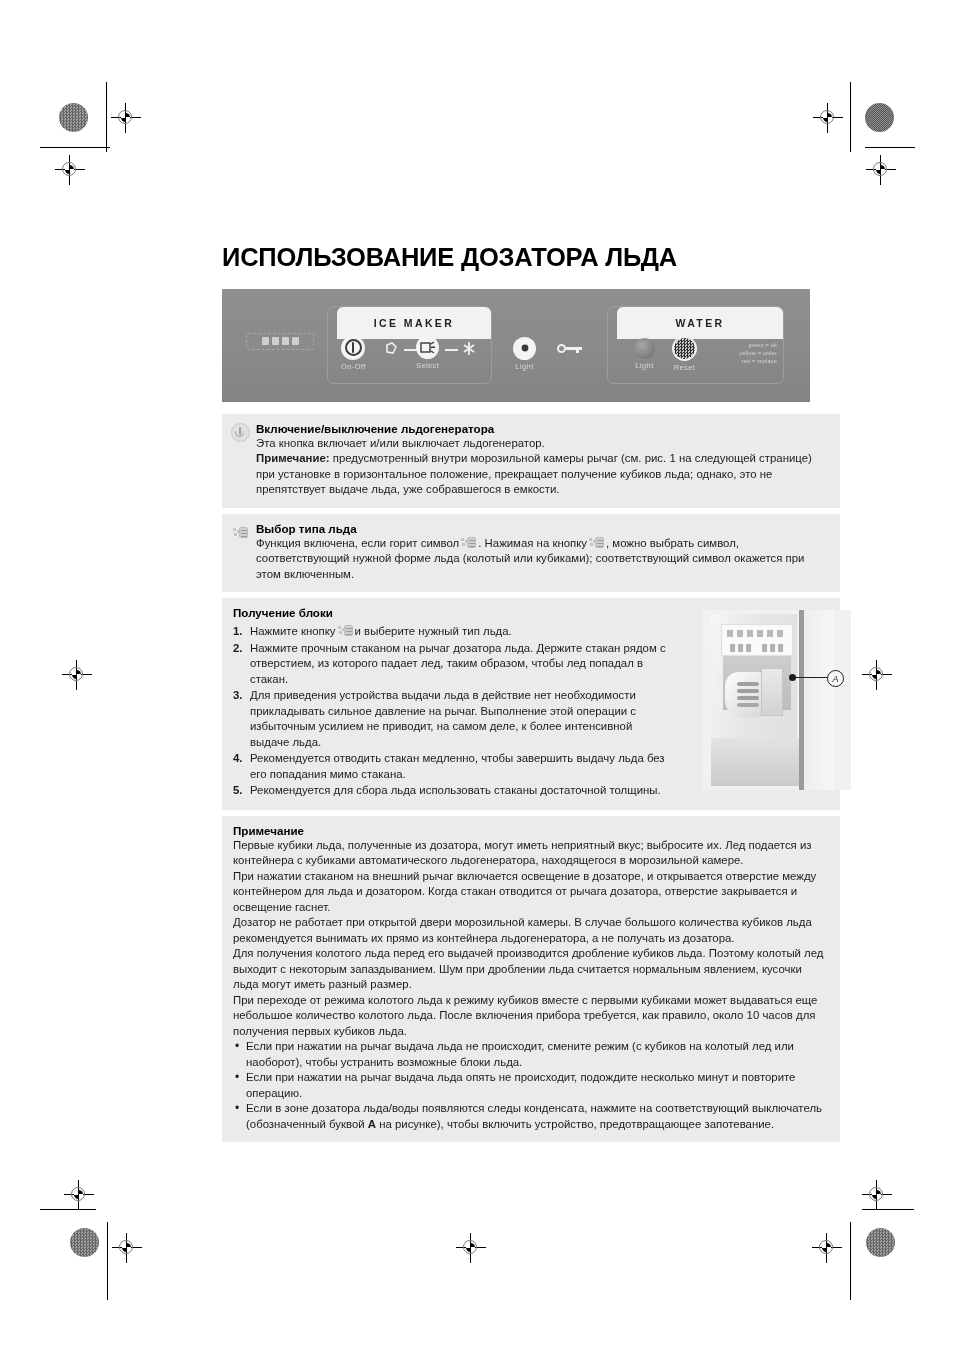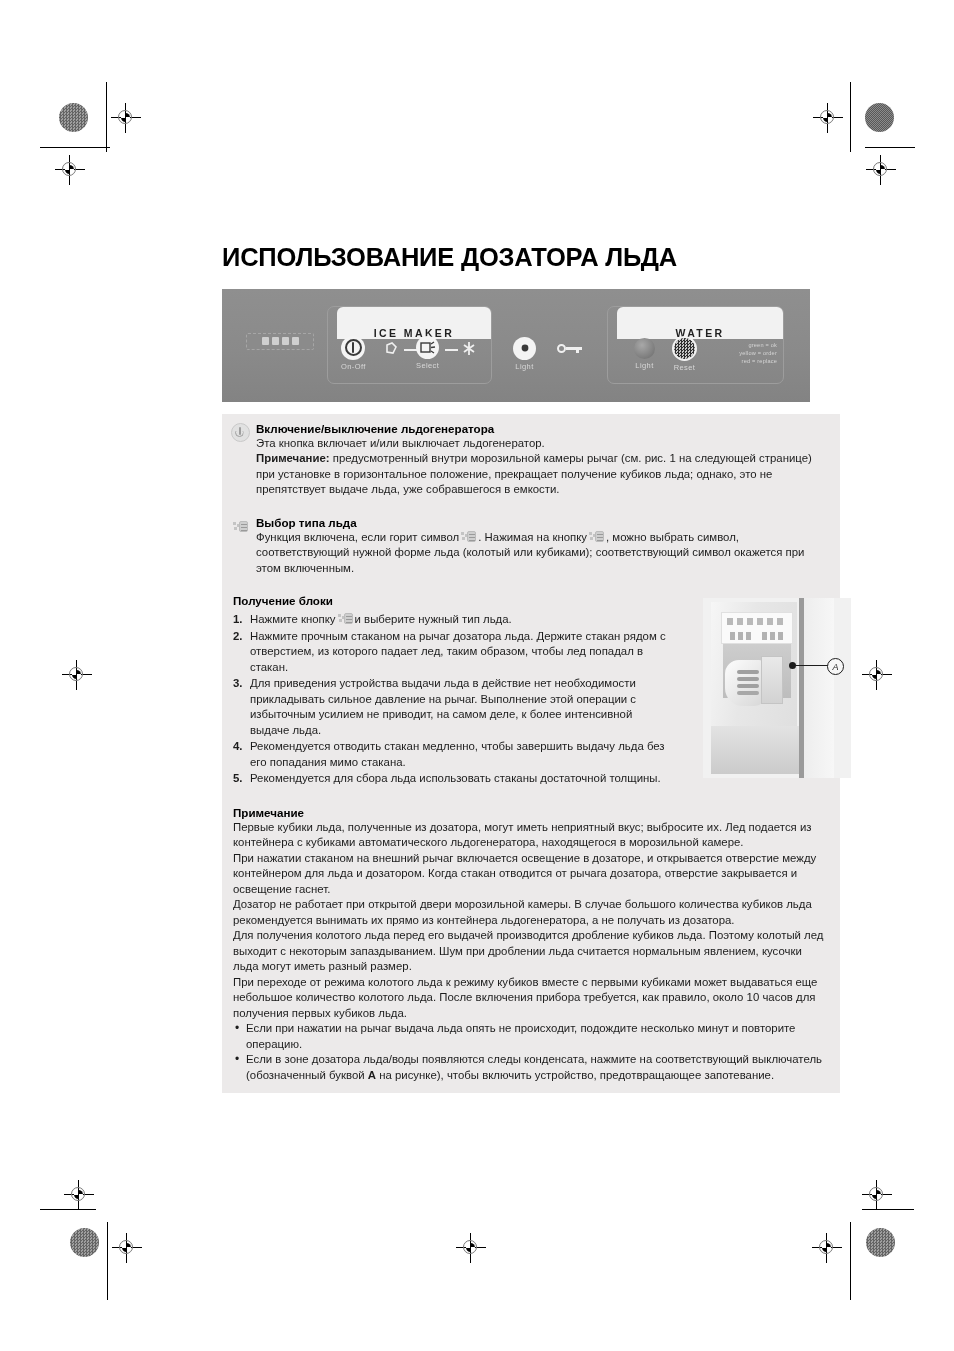--- a/index.html
+++ b/index.html
@@ -52,21 +52,21 @@
     background:linear-gradient(180deg,#8f8f8f 0%,#8a8a8a 55%,#838383 100%);
     overflow:hidden;
   }
   .panel-photo .grp{
     position:absolute;border:1px solid #9d9d9d;border-radius:7px;
     box-sizing:border-box;
   }
   .panel-photo .grp-head{
     position:absolute;left:9px;top:0;right:0;height:32px;background:#f2f2f2;
     border-radius:6px 6px 0 0;
-    display:flex;align-items:flex-end;justify-content:center;
+    display:flex;align-items:center;justify-content:center;
   }
   .panel-photo .grp-head span{
     font-size:10.5px;font-weight:bold;letter-spacing:2.4px;color:#1f1f1f;
   }
   .ctl{position:absolute;display:flex;flex-direction:column;align-items:center;}
   .ctl .cap{font-size:7.5px;color:#d8d8d8;letter-spacing:.4px;margin-top:2px;}
   .knob{
     width:24px;height:24px;border-radius:50%;background:#f4f4f4;
     display:flex;align-items:center;justify-content:center;
   }
@@ -93,21 +93,21 @@
     display:flex;align-items:center;justify-content:center;gap:3px;
   }
   .display i{display:block;width:7px;height:8px;background:#cfcfcf;border-radius:1px;}
   .keyicon{position:absolute;width:26px;height:12px;}
   .keyicon .kb{position:absolute;left:0;top:3px;width:9px;height:9px;border:2px solid #f0f0f0;border-radius:50%;box-sizing:border-box;}
   .keyicon .ks{position:absolute;left:9px;top:6px;width:16px;height:3px;background:#f0f0f0;}
   .keyicon .kt{position:absolute;left:19px;top:6px;width:3px;height:6px;background:#f0f0f0;}
 
   
   .block{
-    background:#eceaea;padding:8px 11px 10px 11px;
+    background:#eceaea;padding:8px 11px 10px 11px;margin-bottom:6px;
     position:relative;box-sizing:border-box;
   }
   .hang{padding-left:34px;}
   .blk-icon{
     position:absolute;left:8px;top:9px;width:20px;height:20px;
     display:flex;align-items:center;justify-content:center;
   }
   .b{font-weight:bold;}
   .head{font-weight:bold;font-size:11.6px;margin:0 0 1px 0;color:#000;}
   p{margin:0;font-size:11.4px;line-height:1.36;color:#1c1c1c;}
@@ -440,19 +440,20 @@
     </div>
 
     <div class="block">
       <div class="head">Примечание</div>
       <p>Первые кубики льда, полученные из дозатора, могут иметь неприятный вкус; выбросите их. Лед подается из контейнера с кубиками автоматического льдогенератора, находящегося в морозильной камере.</p>
       <p>При нажатии стаканом на внешний рычаг включается освещение в дозаторе, и открывается отверстие между контейнером для льда и дозатором. Когда стакан отводится от рычага дозатора, отверстие закрывается и освещение гаснет.</p>
       <p>Дозатор не работает при открытой двери морозильной камеры. В случае большого количества кубиков льда рекомендуется вынимать их прямо из контейнера льдогенератора, а не получать из дозатора.</p>
       <p>Для получения колотого льда перед его выдачей производится дробление кубиков льда. Поэтому колотый лед выходит с некоторым запаздыванием. Шум при дроблении льда считается нормальным явлением, кусочки льда могут иметь разный размер.</p>
       <p>При переходе от режима колотого льда к режиму кубиков вместе с первыми кубиками может выдаваться еще небольшое количество колотого льда. После включения прибора требуется, как правило, около 10 часов для получения первых кубиков льда.</p>
       <ul class="bul">
+        <li>Если при нажатии на рычаг выдача льда не происходит, смените режим (с кубиков на колотый лед или наоборот), чтобы устранить возможные блоки льда.</li>
         <li>Если при нажатии на рычаг выдача льда опять не происходит, подождите несколько минут и повторите операцию.</li>
         <li><span>Если в зоне дозатора льда/воды появляются следы конденсата, нажмите на соответствующий выключатель (обозначенный буквой </span><span class="b">A</span><span> на рисунке), чтобы включить устройство, предотвращающее запотевание.</span></li>
       </ul>
     </div>
 
   </div>
 </div>
 
 </body></html>

